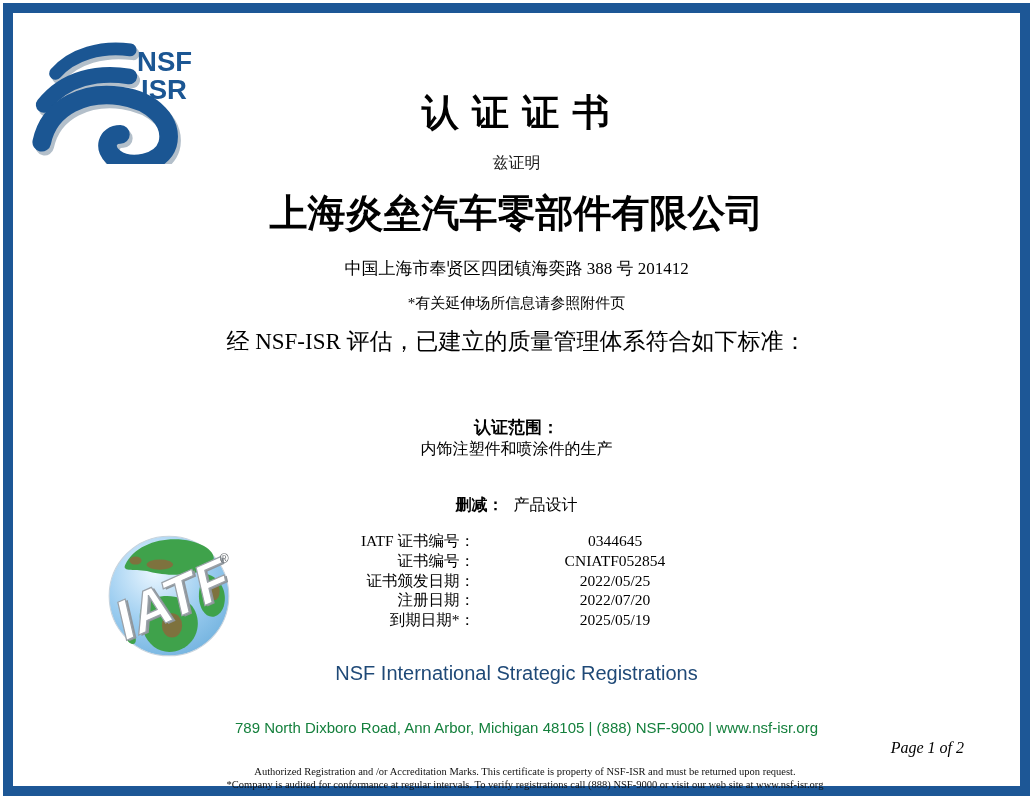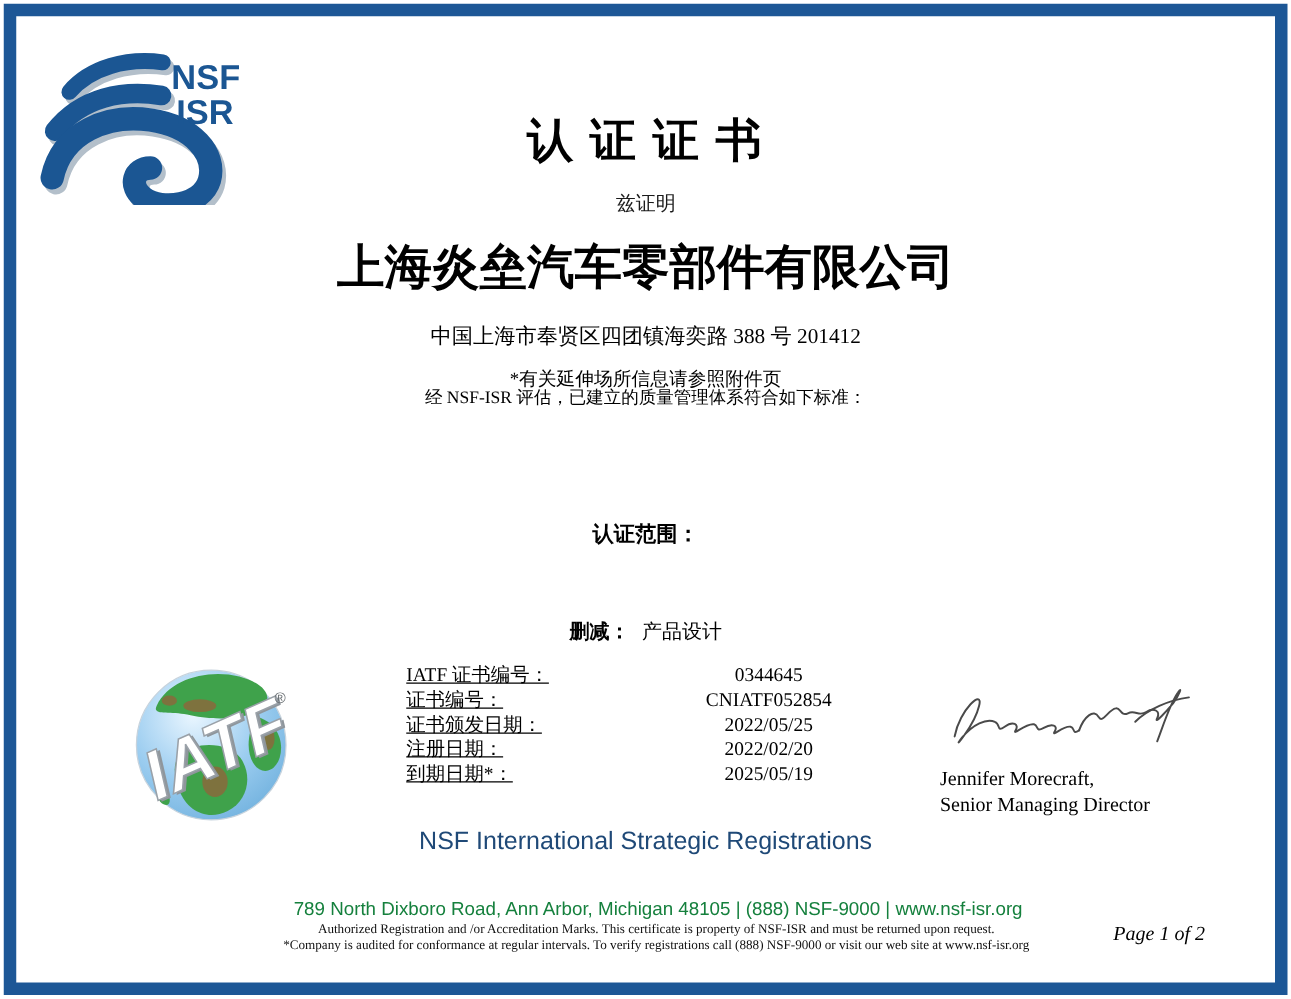--- a/index.html
+++ b/index.html
@@ -16,48 +16,48 @@
     border:10px solid #1d5796;
     pointer-events:none;
   }
   .centered{position:absolute;left:0;right:0;text-align:center;}
 
   .title{top:88px;font-size:37px;font-weight:bold;letter-spacing:2px;}
   .certify{top:153px;font-size:16px;color:#1a1a1a;}
   .company{top:188px;font-size:38px;font-weight:bold;}
   .address{top:257px;font-size:17px;}
   .ext-note{top:294px;font-size:15px;}
-  .assess{top:309px;font-size:14px;}
+  .assess{top:326px;font-size:23px;}
   .standard{top:357px;font-size:35px;font-weight:bold;letter-spacing:1px;}
   .scope-label{top:416px;font-size:17px;font-weight:bold;}
   .scope-text{top:439px;font-size:16px;}
   .exclusion{top:495px;font-size:16px;}
   .exclusion .lbl{font-weight:bold;margin-right:10px;}
 
   .details{
     position:absolute;left:325px;top:531px;
     display:grid;grid-template-columns:150px 280px;
     font-size:15.5px;line-height:19.8px;
   }
-  .details .lbl{text-align:left;white-space:nowrap;text-decoration:underline;}
+  .details .lbl{text-align:right;white-space:nowrap;}
   .details .val{text-align:center;}
 
   .nsf-logo{position:absolute;left:28px;top:34px;width:172px;height:130px;}
   .iatf-logo{position:absolute;left:105px;top:524px;width:132px;height:142px;}
 
   .sig-block{position:absolute;left:752px;top:538px;width:215px;}
   .sig-svg{display:block;width:205px;height:74px;}
   .sig-name{font-size:16px;line-height:19px;margin-top:2px;}
 
   .org-name{top:662px;font-family:"Liberation Sans","DejaVu Sans",sans-serif;
     font-size:20px;font-weight:normal;color:#1f4977;}
   .org-addr{top:719px;font-family:"Liberation Sans","DejaVu Sans",sans-serif;
     font-size:15px;color:#15803d;padding-left:20px;}
 
-  .fineprint{top:738px;font-size:10.5px;line-height:12.5px;color:#111;padding-left:17px;}
+  .fineprint{top:766px;font-size:10.5px;line-height:12.5px;color:#111;padding-left:17px;}
   .page-num{position:absolute;right:69px;top:739px;font-size:16px;font-style:italic;}
 </style>
 </head>
 <body>
 
 <div class="page">
   <div class="frame"></div>
 
   <svg class="nsf-logo" viewBox="0 0 175 132">
     <g fill="none" stroke="#b3bfca" stroke-linecap="round" transform="translate(3,4)">
@@ -74,33 +74,34 @@
     <text x="115" y="66" font-family="Liberation Sans, DejaVu Sans, sans-serif" font-size="28" font-weight="bold" fill="#1b5693">ISR</text>
   </svg>
 
   <div class="centered title">认 证 证 书</div>
   <div class="centered certify">兹证明</div>
   <div class="centered company">上海炎垒汽车零部件有限公司</div>
   <div class="centered address">中国上海市奉贤区四团镇海奕路 388 号 201412</div>
   <div class="centered ext-note">*有关延伸场所信息请参照附件页</div>
   <div class="centered assess">经 NSF-ISR 评估，已建立的质量管理体系符合如下标准：</div>
   <div class="centered scope-label">认证范围：</div>
+  <div class="centered scope-text">内饰注塑件和喷涂件的生产</div>
   <div class="centered exclusion">
     <span class="lbl">删减：</span><span>产品设计</span>
   </div>
 
   <div class="details">
     <div class="lbl">IATF 证书编号：</div>
     <div class="val">0344645</div>
     <div class="lbl">证书编号：</div>
     <div class="val">CNIATF052854</div>
     <div class="lbl">证书颁发日期：</div>
     <div class="val">2022/05/25</div>
     <div class="lbl">注册日期：</div>
-    <div class="val">2022/02/20</div>
+    <div class="val">2022/07/20</div>
     <div class="lbl">到期日期*：</div>
     <div class="val">2025/05/19</div>
   </div>
 
   <svg class="iatf-logo" viewBox="0 0 130 140">
     <defs>
       <radialGradient id="water" cx="38%" cy="30%" r="80%">
         <stop offset="0%" stop-color="#eaf6ff"></stop>
         <stop offset="55%" stop-color="#9ccdf0"></stop>
         <stop offset="100%" stop-color="#6fb0dd"></stop>
@@ -119,31 +120,20 @@
       <ellipse cx="108" cy="66" rx="5" ry="9"></ellipse>
       <ellipse cx="30" cy="36" rx="6" ry="4"></ellipse>
     </g>
     <g transform="rotate(-24 63 71)" font-family="Liberation Sans, DejaVu Sans, sans-serif" font-size="55" font-weight="bold" font-style="italic">
       <text x="6" y="94" fill="#8f969c" transform="translate(2,2)">IATF</text>
       <text x="6" y="94" fill="#ffffff" stroke="#9aa1a8" stroke-width="1.2">IATF</text>
     </g>
     <text x="113" y="38" font-family="Liberation Sans, DejaVu Sans, sans-serif" font-size="12" fill="#6b7074">®</text>
   </svg>
 
-  <div class="sig-block">
-    <svg class="sig-svg" viewBox="0 0 210 75">
-      <g fill="none" stroke="#4a4a4a" stroke-width="1.6" stroke-linecap="round">
-        <path d="M12,52 C16,30 36,12 32,27 C28,44 8,66 18,53 C27,42 38,37 45,40 C50,42 46,49 53,44 C60,39 65,42 62,47 C59,52 70,41 77,42 C81,43 78,49 85,45 C92,41 97,43 94,48 C91,53 101,43 107,44 C111,45 108,51 114,47"></path>
-        <path d="M114,47 C118,36 126,29 130,36 C133,42 138,30 144,29 C148,28 148,36 154,33 C160,30 163,36 169,32 C175,28 181,31 178,37 C175,43 186,31 191,25 C196,18 199,10 195,16 C188,26 182,46 178,56"></path>
-        <path d="M160,40 C170,30 188,22 204,20"></path>
-      </g>
-    </svg>
-    <div class="sig-name">Jennifer Morecraft,</div>
-    <div class="sig-name">Senior Managing Director</div>
-  </div>
 
   <div class="centered org-name">NSF International Strategic Registrations</div>
   <div class="centered org-addr">789 North Dixboro Road, Ann Arbor, Michigan 48105 | (888) NSF-9000 | www.nsf-isr.org</div>
   <div class="centered fineprint">
     <div>Authorized Registration and /or Accreditation Marks. This certificate is property of NSF-ISR and must be returned upon request.</div>
     <div>*Company is audited for conformance at regular intervals. To verify registrations call (888) NSF-9000 or visit our web site at www.nsf-isr.org</div>
   </div>
   <div class="page-num">Page 1 of 2</div>
 </div>
 

